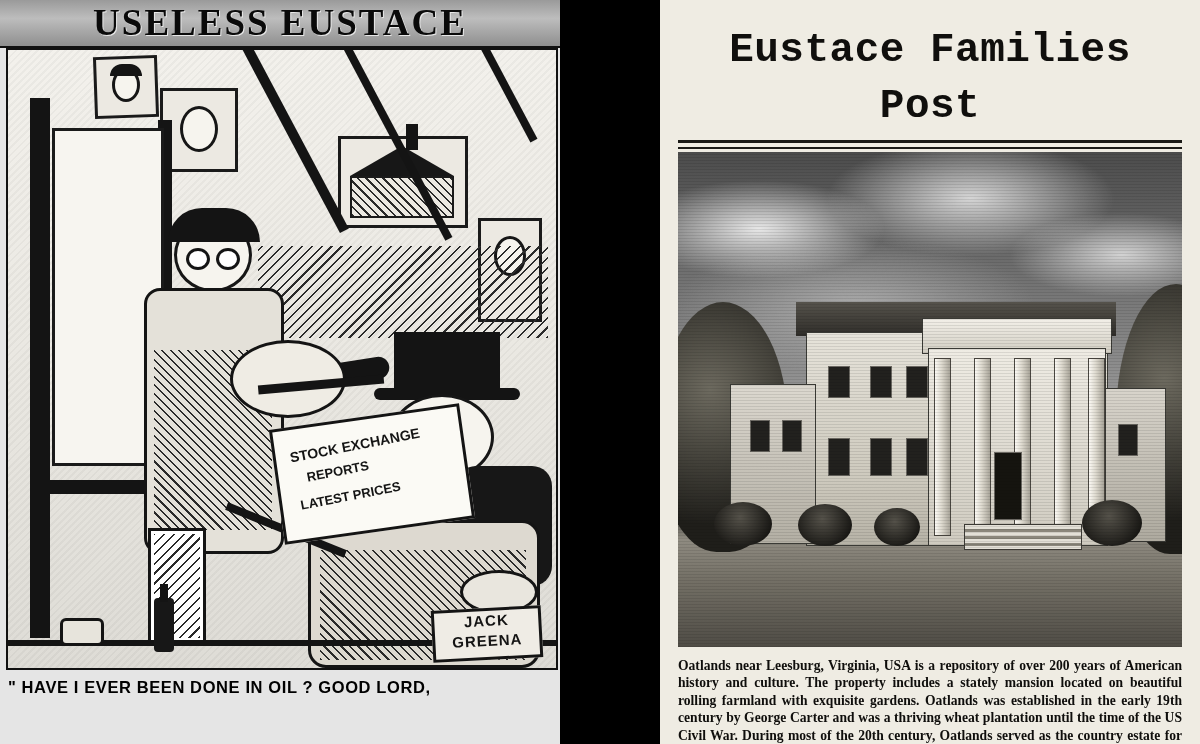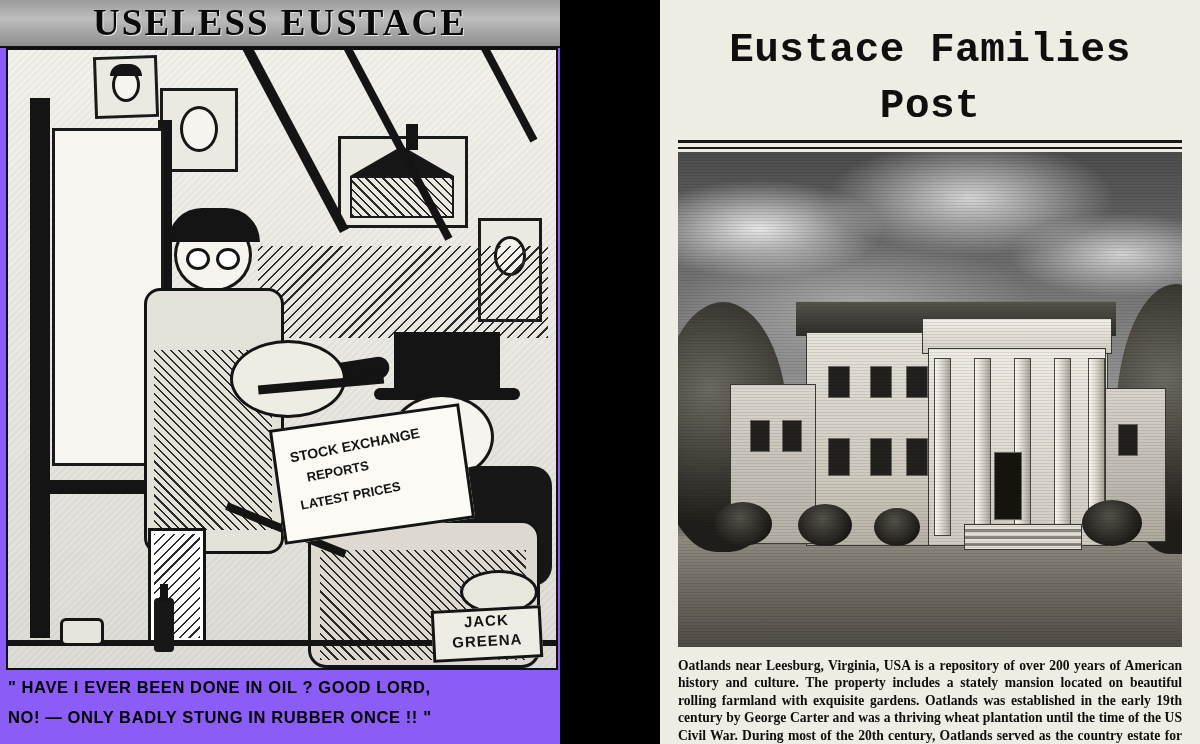--- a/index.html
+++ b/index.html
@@ -20,21 +20,21 @@
     background: #000000;
   }
 
   
   .cartoon-panel {
     position: absolute;
     left: 0;
     top: 0;
     width: 560px;
     height: 744px;
-    background: #8b5cf6;
+    background: #e5e5e5;
     overflow: hidden;
   }
   .cartoon-title-bar {
     position: absolute;
     left: 0; top: 0;
     width: 560px;
     height: 46px;
     background: linear-gradient(180deg,#9a9a9a 0%, #bdbdbd 40%, #8f8f8f 100%);
     border-bottom: 2px solid #111;
   }
@@ -343,21 +343,20 @@
       <div class="ink" style="left:452px; top:520px; width:78px; height:44px; border:3px solid #141414; border-radius:50%; background:#e9e6de;"></div>
 
       <div class="signature">
         <span>JACK</span>
         <span>GREENA</span>
       </div>
     </div>
 
     <div class="cartoon-caption">
       <span class="ln">" HAVE I EVER BEEN DONE IN OIL ?  GOOD LORD,</span>
-      <span class="ln">NO! — ONLY BADLY STUNG IN RUBBER ONCE !! "</span>
     </div>
   </div>
 
   <div class="news-panel">
     <div class="news-inner">
 
       <div class="masthead">Eustace Families Post</div>
       <div class="rule-top"></div>
 
       <div class="rule-bot"></div>

